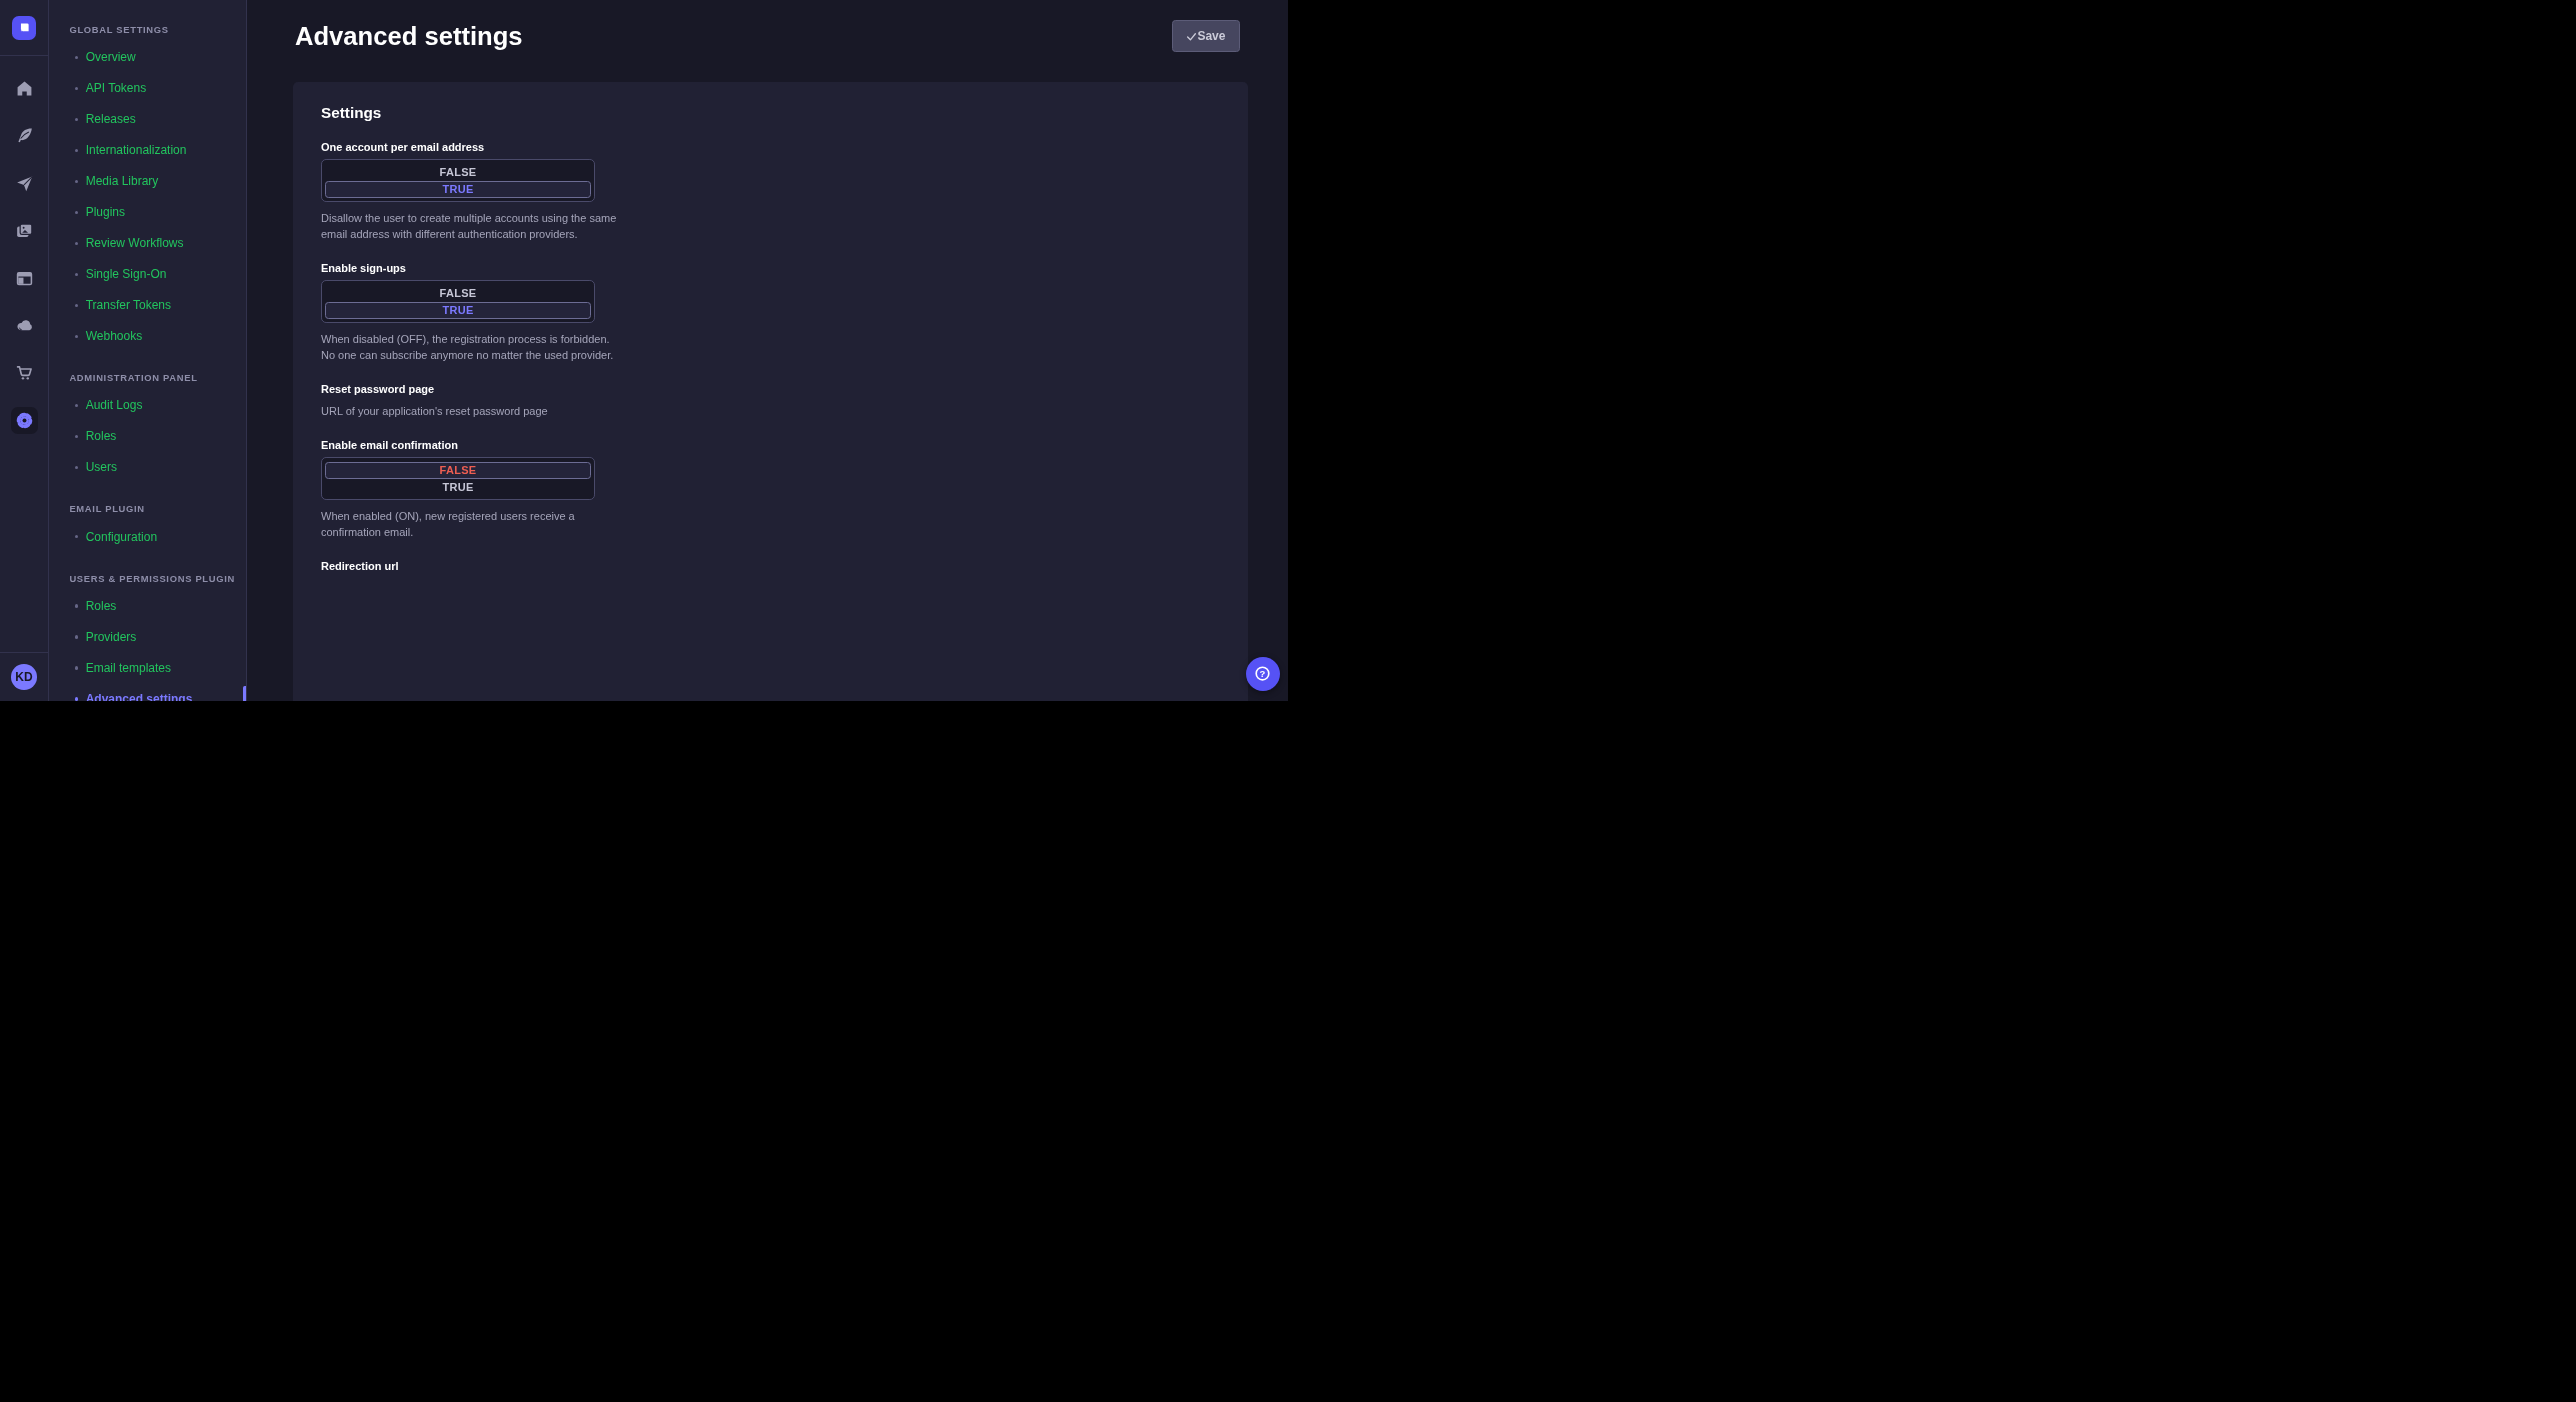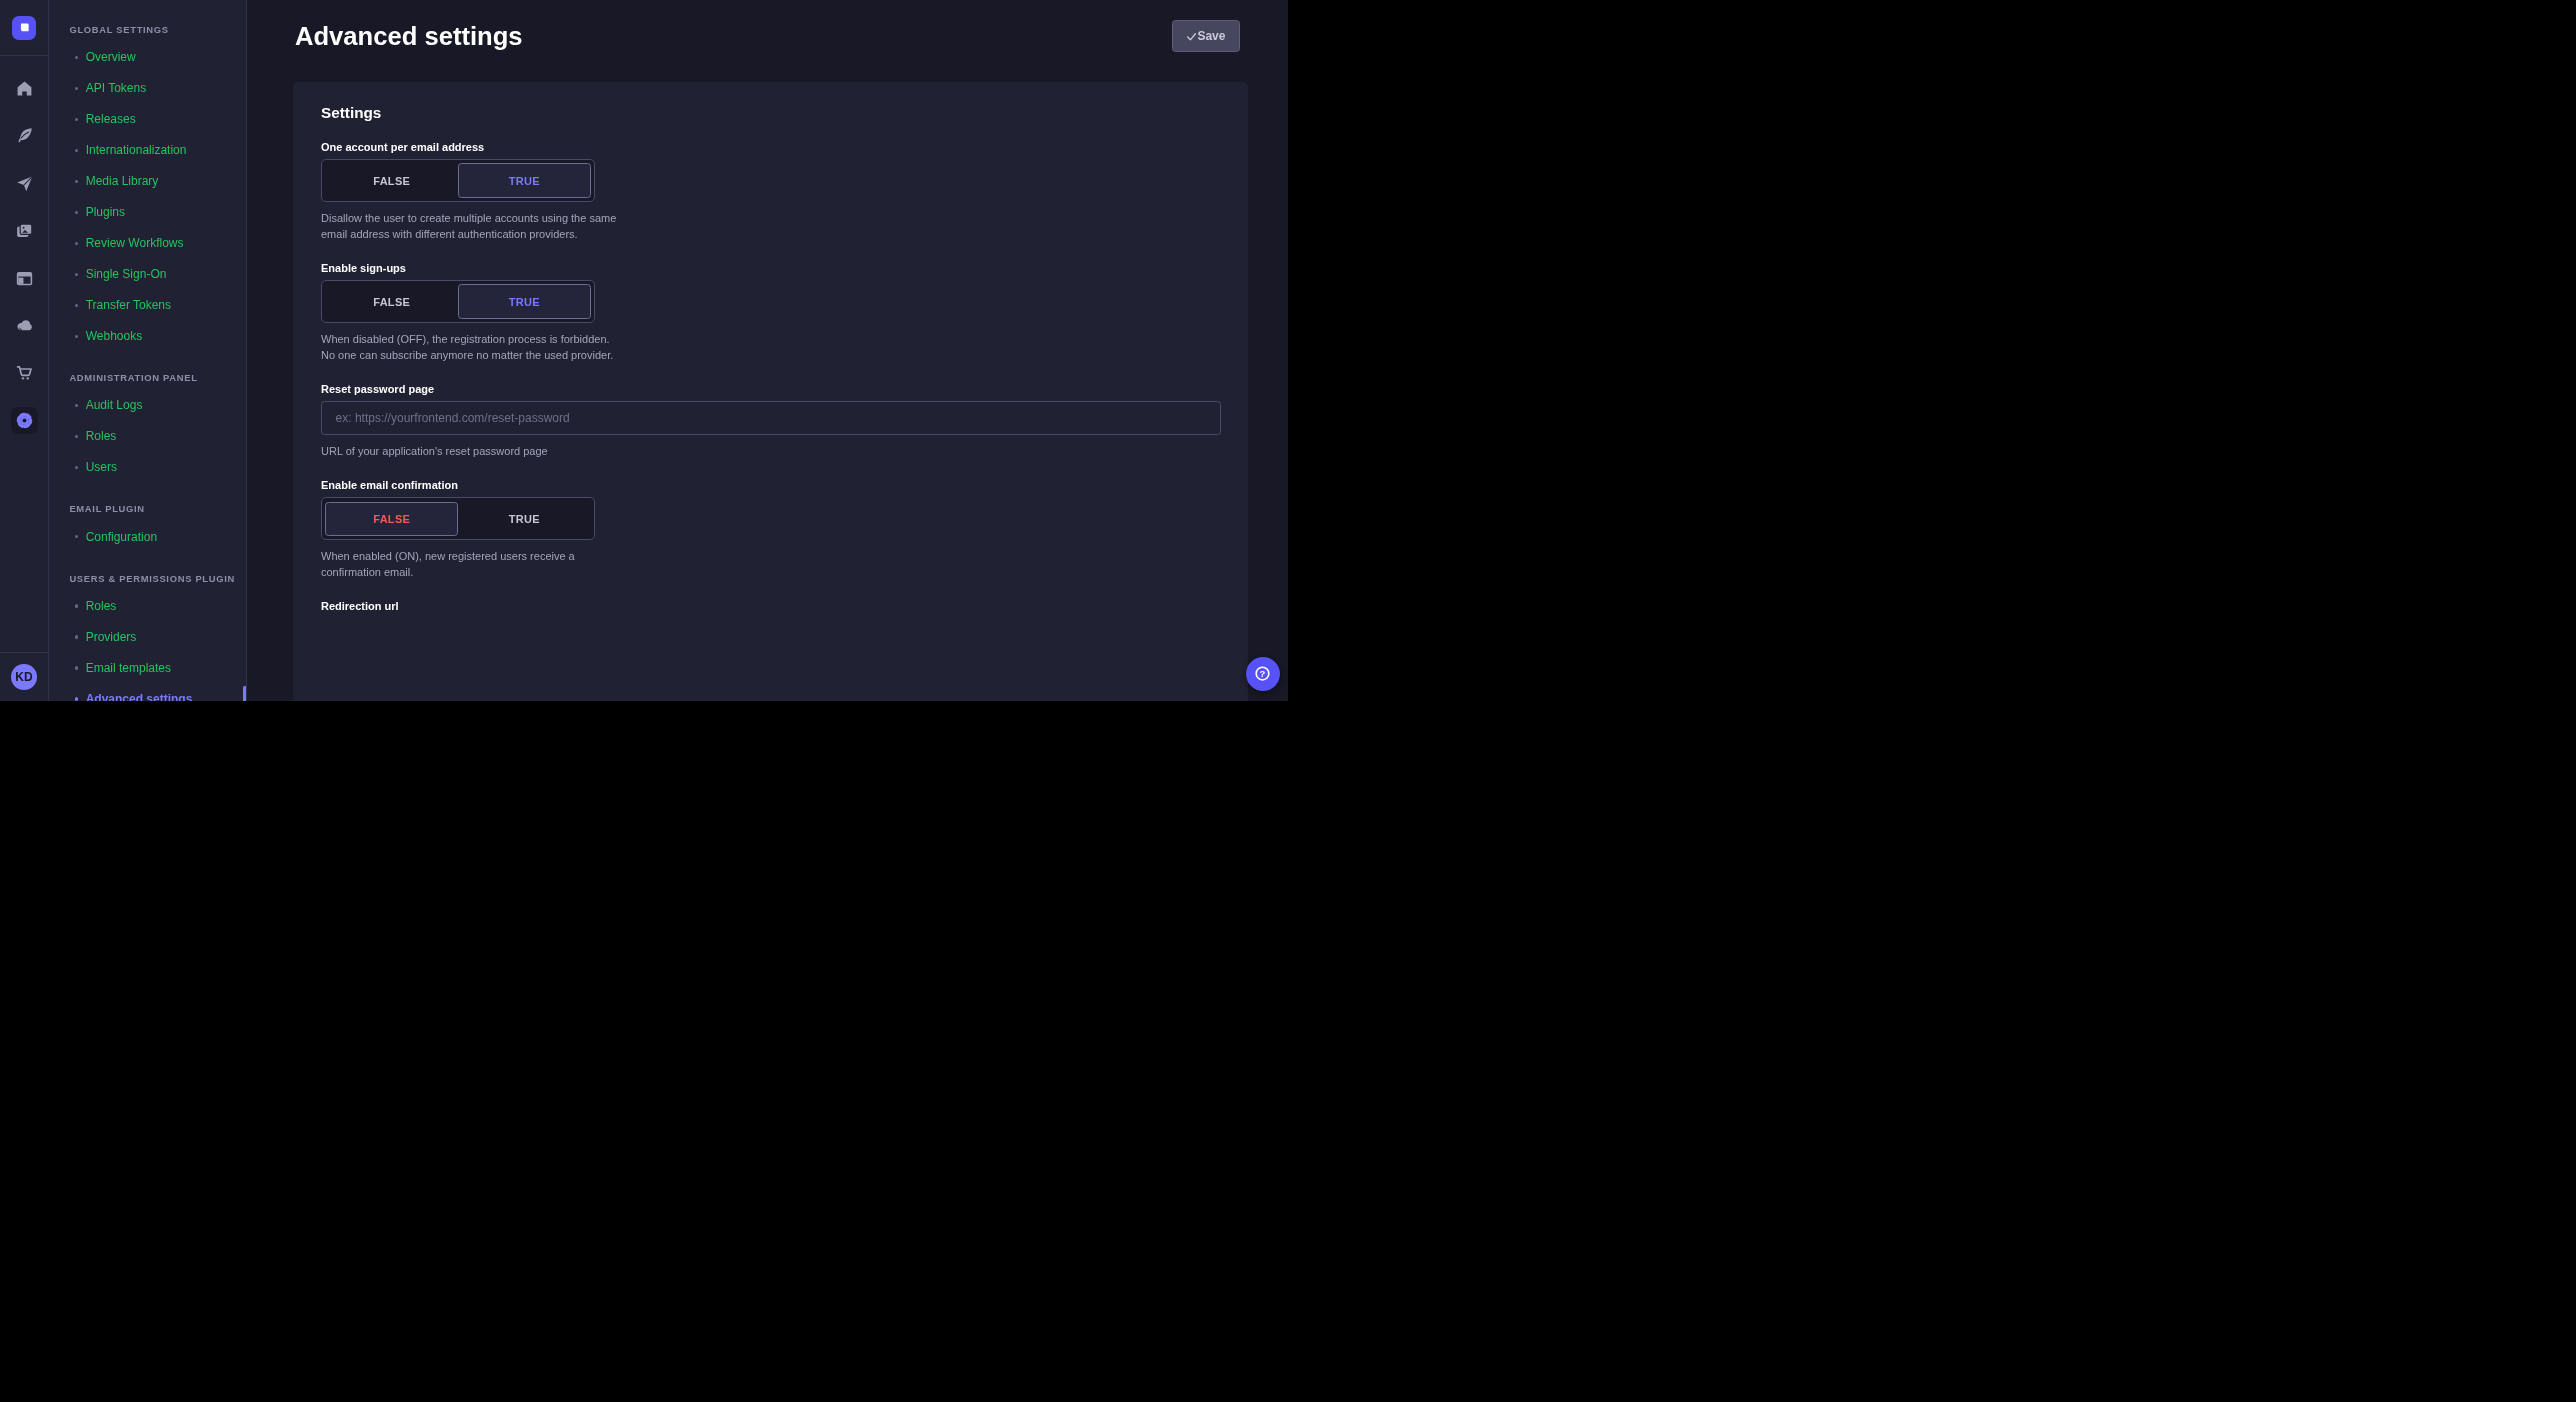--- a/index.html
+++ b/index.html
@@ -76,21 +76,21 @@
     padding:0 14.5px; cursor:pointer;
   }
   .select-value { font-size:12px; color:#ffffff; }
   .caret {
     width:0; height:0; border-left:5.1px solid transparent; border-right:5.1px solid transparent;
     border-top:6px solid #b9b9cf;
   }
   
   .toggle {
     width:274px; height:43px; padding:3.4px; background:#181826;
-    border:0.9px solid #4a4a6a; border-radius:5.1px; display:flex;
+    border:0.9px solid #4a4a6a; border-radius:5.1px; display:flex;flex-direction:column;
   }
   .seg {
     flex:1; display:flex; align-items:center; justify-content:center;
     font-size:11px; font-weight:700; letter-spacing:0.3px; color:#c6c6d6;
     border-radius:3.4px; border:0.9px solid transparent; cursor:pointer;
   }
   .seg.sel { background:#24243a; border-color:#6c6c94; }
   .seg.sel-true { color:#7b79ff; }
   .seg.sel-false { color:#ee5e52; }
   
@@ -301,21 +301,20 @@
         <label class="field-label">Enable sign-ups</label>
         <div class="toggle">
           <div class="seg">FALSE</div>
           <div class="seg sel sel-true">TRUE</div>
         </div>
         <div class="hint narrow">When disabled (OFF), the registration process is forbidden. No one can subscribe anymore no matter the used provider.</div>
       </div>
 
       <div class="field">
         <label class="field-label">Reset password page</label>
-        <input class="text-input" type="text" placeholder="ex: https://yourfrontend.com/reset-password" style="">
         <div class="hint">URL of your application's reset password page</div>
       </div>
 
       <div class="field">
         <label class="field-label">Enable email confirmation</label>
         <div class="toggle">
           <div class="seg sel sel-false">FALSE</div>
           <div class="seg">TRUE</div>
         </div>
         <div class="hint narrow">When enabled (ON), new registered users receive a confirmation email.</div>

